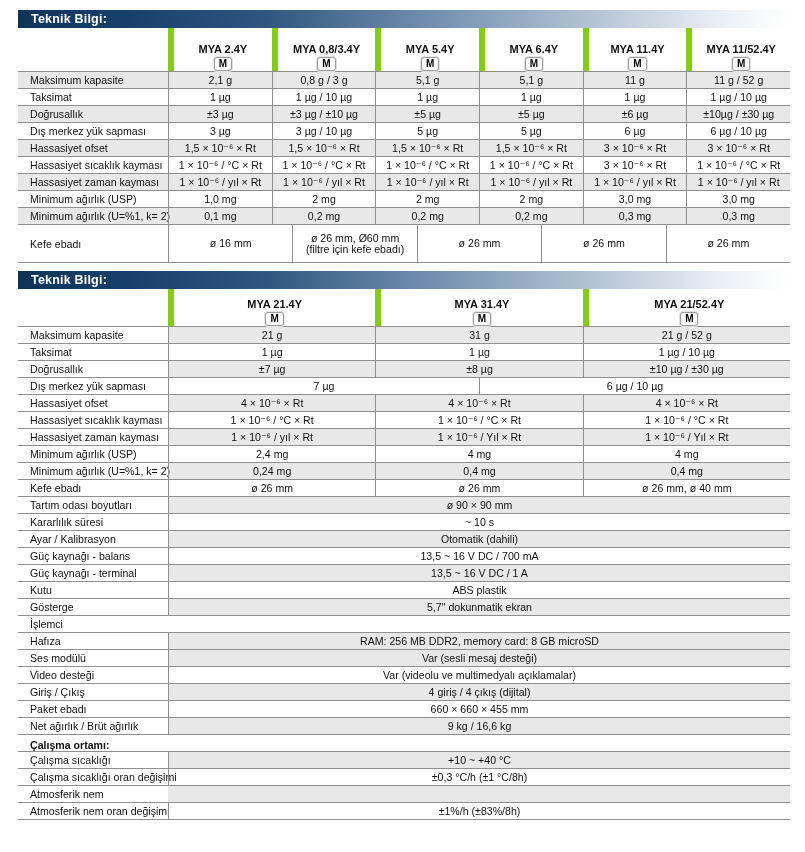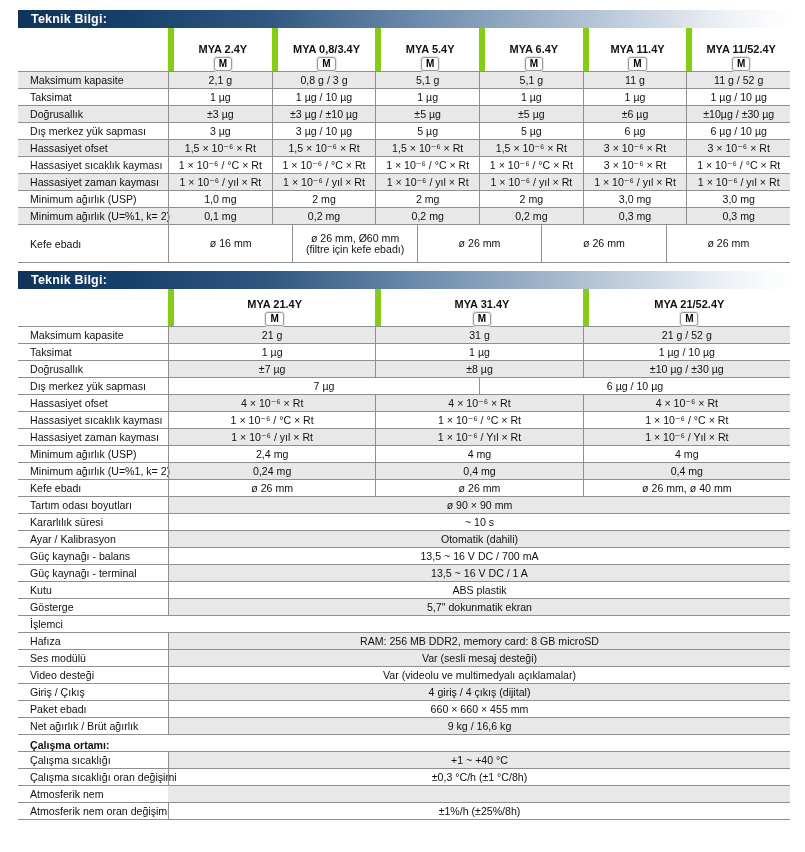--- a/index.html
+++ b/index.html
@@ -328,29 +328,29 @@
         </div>
         <div class="row stripe">
           <div class="lbl">Net ağırlık / Brüt ağırlık</div>
           <div class="cell">9 kg / 16,6 kg</div>
         </div>
         <div class="row section">
           <div class="lbl">Çalışma ortamı:</div>
         </div>
         <div class="row stripe">
           <div class="lbl">Çalışma sıcaklığı</div>
-          <div class="cell">+1 ~ +40 °C</div>
+          <div class="cell">+10 ~ +40 °C</div>
         </div>
         <div class="row">
           <div class="lbl">Çalışma sıcaklığı oran değişimi</div>
           <div class="cell">±0,3 °C/h (±1 °C/8h)</div>
         </div>
         <div class="row stripe">
           <div class="lbl">Atmosferik nem</div>
         </div>
         <div class="row">
           <div class="lbl">Atmosferik nem oran değişimi</div>
-          <div class="cell">±1%/h (±25%/8h)</div>
+          <div class="cell">±1%/h (±83%/8h)</div>
         </div>
       </div>
   </div>
 
 </div>
 
 </body></html>

